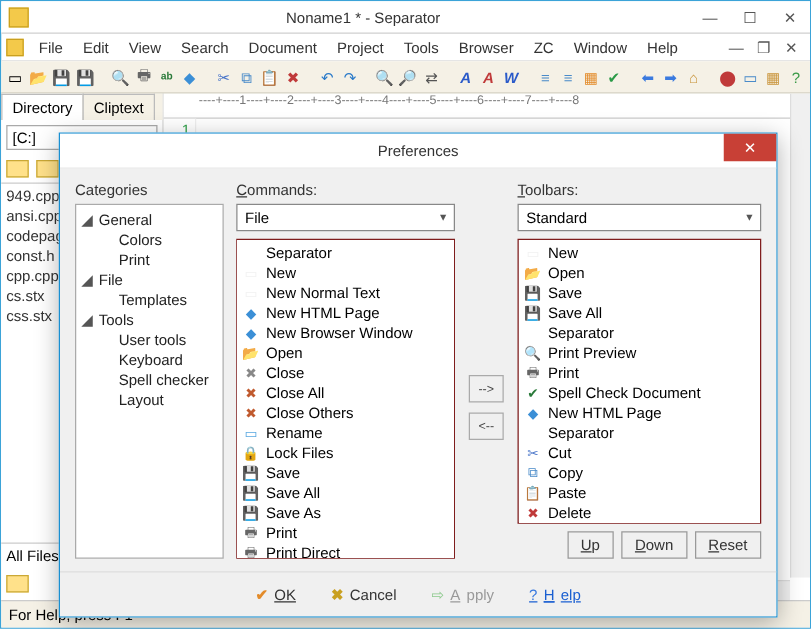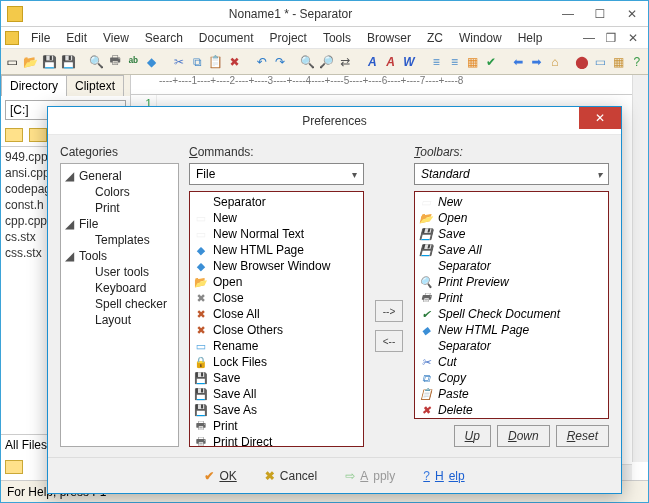--- a/index.html
+++ b/index.html
@@ -41,21 +41,21 @@
   .dlg-close { position:absolute; right:0; top:0; width:42px; height:22px; background:#c84036; color:#fff; display:flex;align-items:center;justify-content:center;font-family:Arial;}
   .dlg-body { position:absolute; top:28px; left:0; right:0; bottom:36px; background:#f0f0f0; padding:10px 12px; display:flex; gap:10px;}
   .catpanel { width:119px; display:flex; flex-direction:column;}
   .panel-label { color:#333; margin-bottom:4px;}
   .catbox { flex:1; background:#fff; border:1px solid #aaa; padding:4px 2px; overflow-y:auto;}
   .treeitem { padding:1px 2px 1px 16px; color:#222; white-space:nowrap;}
   .treeitem.level2 { padding-left:32px;}
   .treeitem.sel { background:#cfe7ff;}
   .treeitem .tri { display:inline-block;width:10px;margin-left:-14px;margin-right:4px;color:#555;}
   .cmdpanel, .tbpanel { width:175px; display:flex;flex-direction:column;}
-  .tbpanel{flex:1;font-style:italic;}
+  .tbpanel{flex:1;}
   .combo { height:22px; background:#fff;border:1px solid #888; display:flex;align-items:center; justify-content:space-between;padding:0 6px;margin-bottom:6px;}
   .combo .chev{color:#555;font-size:10px;}
   .listbox { flex:1; background:#fff;border:1px solid #7f1d1d;overflow-y:auto;padding:2px 0;}
   .li { display:flex;align-items:center;padding:1px 4px;gap:5px;}
   .li .ic { width:14px;height:14px;display:flex;align-items:center;justify-content:center;font-size:11px;flex-shrink:0;}
   .midbtns { width:30px; display:flex;flex-direction:column;align-items:center;justify-content:center;gap:8px;padding-top:60px;}
   .movebtn { width:28px;height:22px;background:#f0f0f0;border:1px solid #aaa;display:flex;align-items:center;justify-content:center;font-size:10px;color:#444;}
   .btnrow { display:flex; gap:6px; justify-content:flex-end; margin-top:6px;}
   .btn { height:22px; padding:0 10px; background:#f0f0f0;border:1px solid #999;display:flex;align-items:center;justify-content:center;color:#333;}
   .dlg-foot { position:absolute; bottom:0; left:0; right:0; height:36px; background:#f0f0f0; border-top:1px solid #ddd; display:flex;align-items:center;justify-content:center;gap:28px;}

